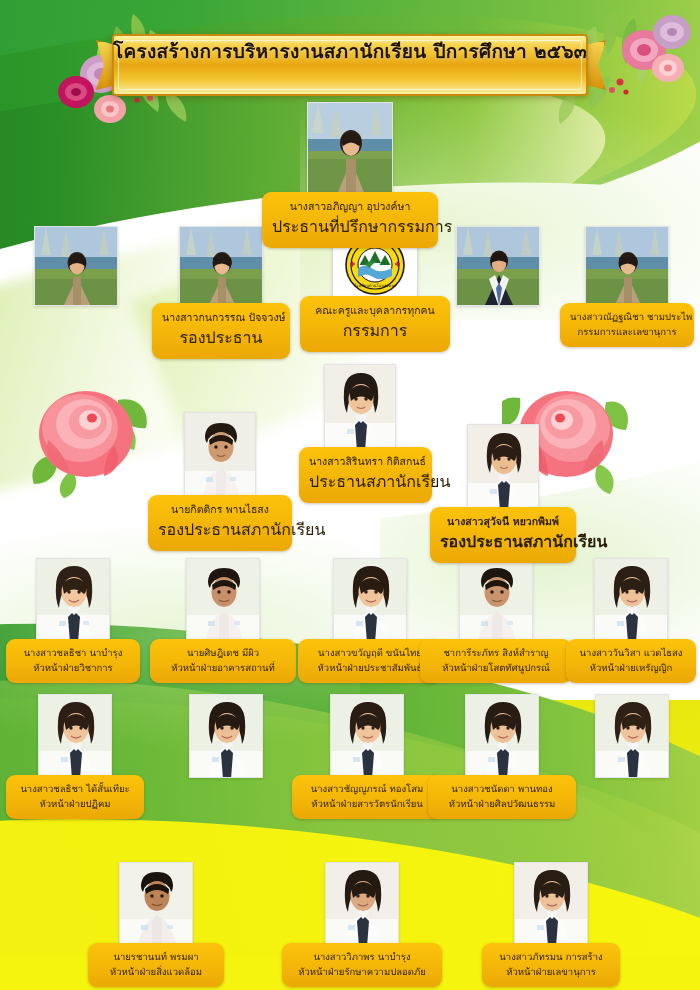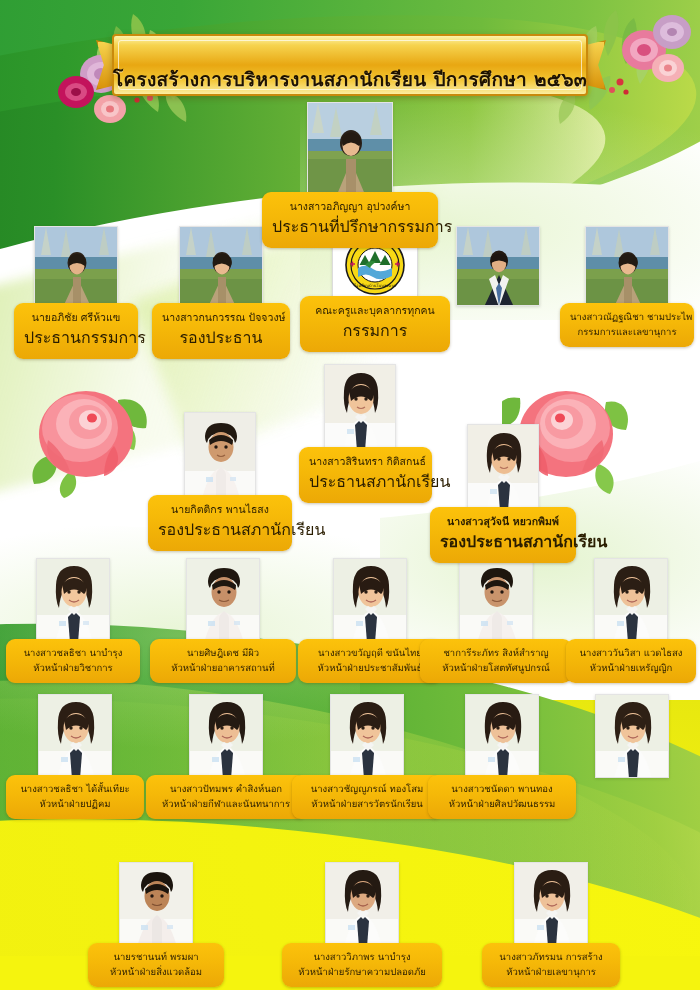--- a/index.html
+++ b/index.html
@@ -154,21 +154,21 @@
 
   
   .banner {
     position: absolute;
     left: 112px; top: 34px;
     width: 476px; height: 62px;
     background: linear-gradient(180deg,#fdf3a9 0%,#f6d34e 16%,#e8a712 50%,#f2c32e 74%,#fbeea0 100%);
     border: 2px solid #c98a0c;
     border-radius: 4px;
     box-shadow: 0 2px 6px rgba(90,60,0,.35);
-    display: flex; align-items: flex-end; justify-content: center;
+    display: flex; align-items: flex-start; justify-content: center;
   }
   .banner::before {
     content: "";
     position: absolute;
     inset: 4px;
     border: 1px solid rgba(255,255,255,.65);
     border-radius: 3px;
     pointer-events: none;
   }
   .banner-ribbon-l, .banner-ribbon-r {
@@ -387,24 +387,20 @@
         <path d="M26 30 L31 2 L36 30Z" fill="#c5d0b9" opacity=".7"></path>
         <path d="M64 28 L69 0 L74 28Z" fill="#c5d0b9" opacity=".7"></path>
         <rect y="52" width="84" height="28" fill="#6c9345"></rect>
         <ellipse cx="42" cy="36" rx="9.5" ry="11" fill="#2c2118"></ellipse>
         <ellipse cx="42" cy="39" rx="7.5" ry="8.5" fill="#e3b288"></ellipse>
         <path d="M34 31 q8 -8 16 0 q2 6 0 8 q-8 -6 -16 0Z" fill="#221a12"></path>
         <path d="M28 80 q14 -30 14 -30 q0 0 14 30Z" fill="#b8a179"></path>
         <rect x="38" y="50" width="8" height="30" fill="#a79068"></rect>
       </svg>
     </div>
-    <div class="label" style="margin-top:-3px;">
-      <span class="nm">นายอภิชัย ศรีห้วแฃ</span>
-      <span class="rl">ประธานกรรมการ</span>
-    </div>
   </div>
 
   <div class="node" style="left:152px;top:226px;width:138px;">
     <div class="photo" style="width:84px;height:80px;margin:0 auto;">
       <svg width="84" height="80" viewBox="0 0 84 80">
         <rect width="84" height="80" fill="#aec7dc"></rect>
         <rect y="38" width="84" height="42" fill="#7ba04c"></rect>
         <rect y="30" width="84" height="12" fill="#5e8ea8"></rect>
         <path d="M6 28 L11 0 L16 28Z" fill="#ccd5c1" opacity=".75"></path>
         <path d="M26 30 L31 2 L36 30Z" fill="#c5d0b9" opacity=".7"></path>
@@ -707,24 +703,20 @@
         <path d="M25 25 q12 -12 24 0 q1 8 -2 10 q-10 -9 -20 0Z" fill="#241a12"></path>
         <circle cx="32" cy="33" r="1.7" fill="#2a1d13"></circle>
         <circle cx="42" cy="33" r="1.7" fill="#2a1d13"></circle>
         <path d="M32 41 q5 4 10 0" stroke="#b0685a" stroke-width="1.3" fill="none"></path>
         <path d="M18 84 q7 -30 19 -32 q12 2 19 32Z" fill="#fcfcfb"></path>
         <path d="M37 52 l-6 6 l2 26 h8 l2 -26Z" fill="#2b3340"></path>
         <path d="M31 50 l6 6 l6 -6 l-3 -3 l-3 2 l-3 -2Z" fill="#f5f5f3"></path>
         <rect x="22" y="62" width="7" height="5" fill="#cde2f2" opacity=".85"></rect>
       </svg>
     </div>
-    <div class="label small" style="margin-top:-3px;">
-      <span class="nm">นางสาวปัทมพร  คำสิงห์นอก</span>
-      <span class="rl">หัวหน้าฝ่ายกีฬาและนันทนาการ</span>
-    </div>
   </div>
 
   <div class="node" style="left:292px;top:694px;width:150px;">
     <div class="photo" style="width:74px;height:84px;margin:0 auto;">
       <svg width="74" height="84" viewBox="0 0 74 84">
         <rect width="74" height="84" fill="#edf0e4"></rect>
         <rect y="56" width="74" height="28" fill="#fafaf7"></rect>
         <path d="M37 7 q17 0 18 19 q1 15 -3 23 q-2 -23 -15 -23 q-13 0 -15 23 q-4 -8 -3 -23 q1 -19 18 -19Z" fill="#2a1d13"></path>
         <ellipse cx="37" cy="33" rx="12.5" ry="15" fill="#f0c49a"></ellipse>
         <path d="M25 25 q12 -12 24 0 q1 8 -2 10 q-10 -9 -20 0Z" fill="#2a1d13"></path>

